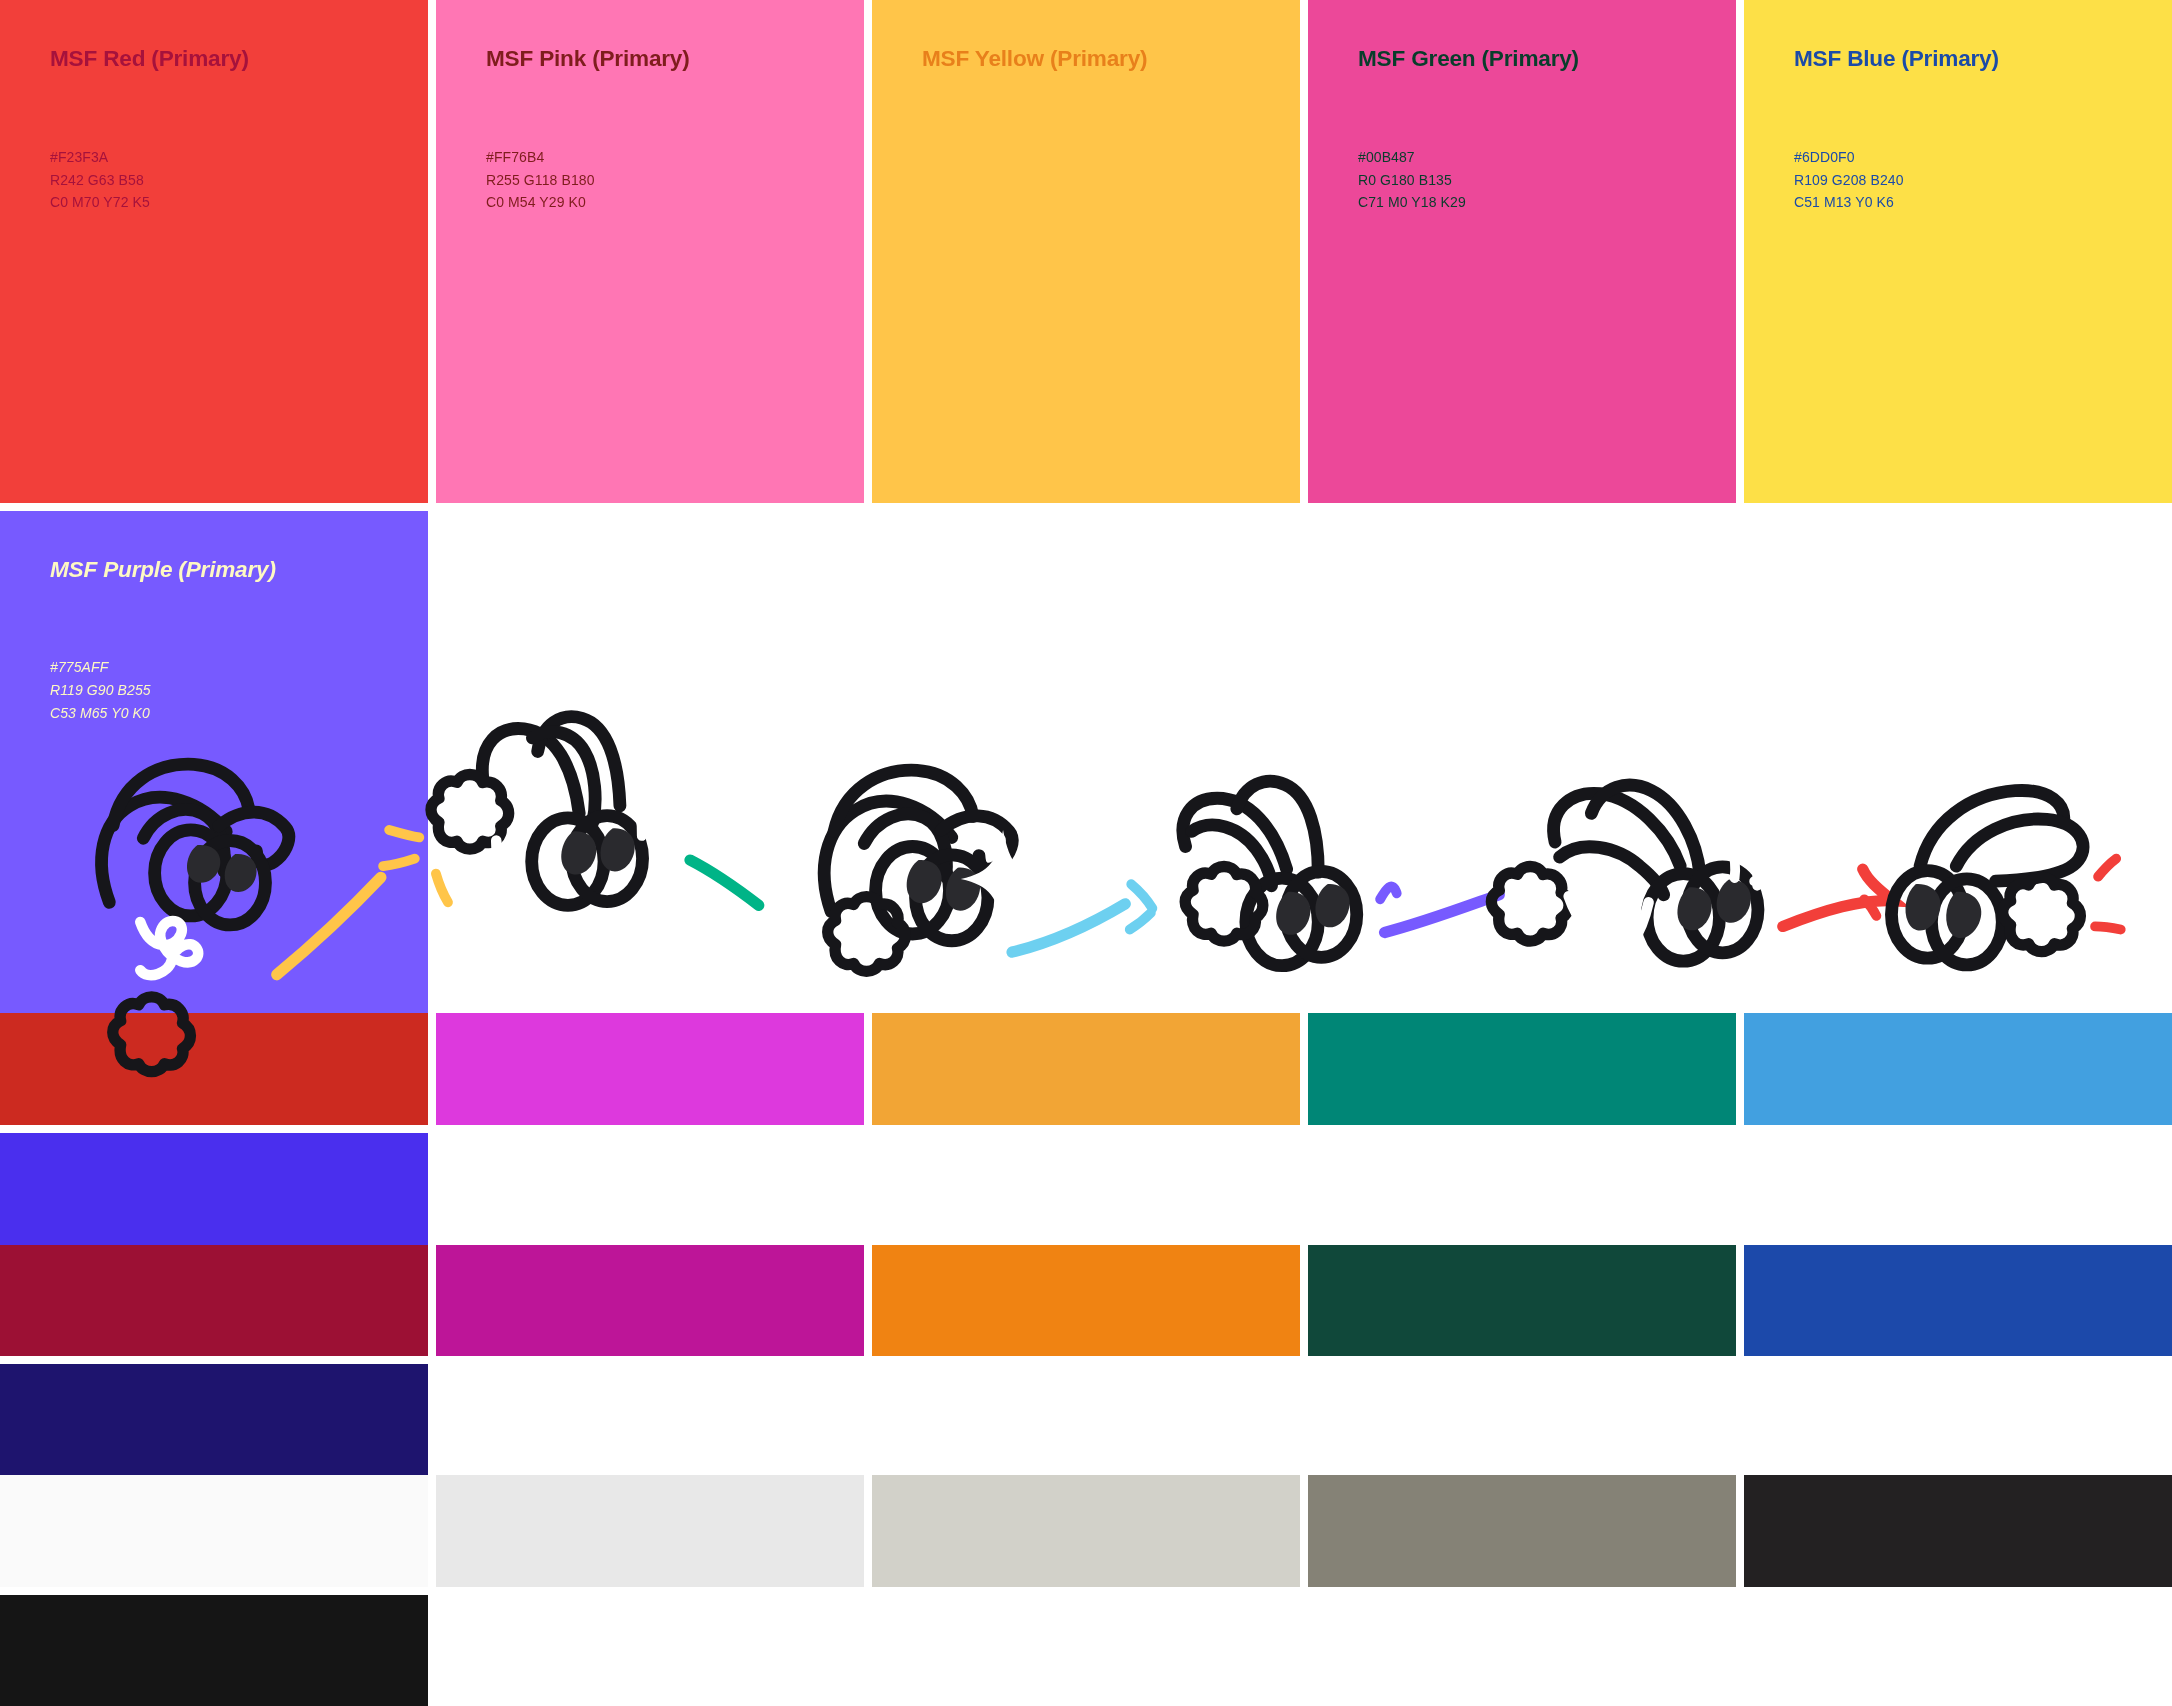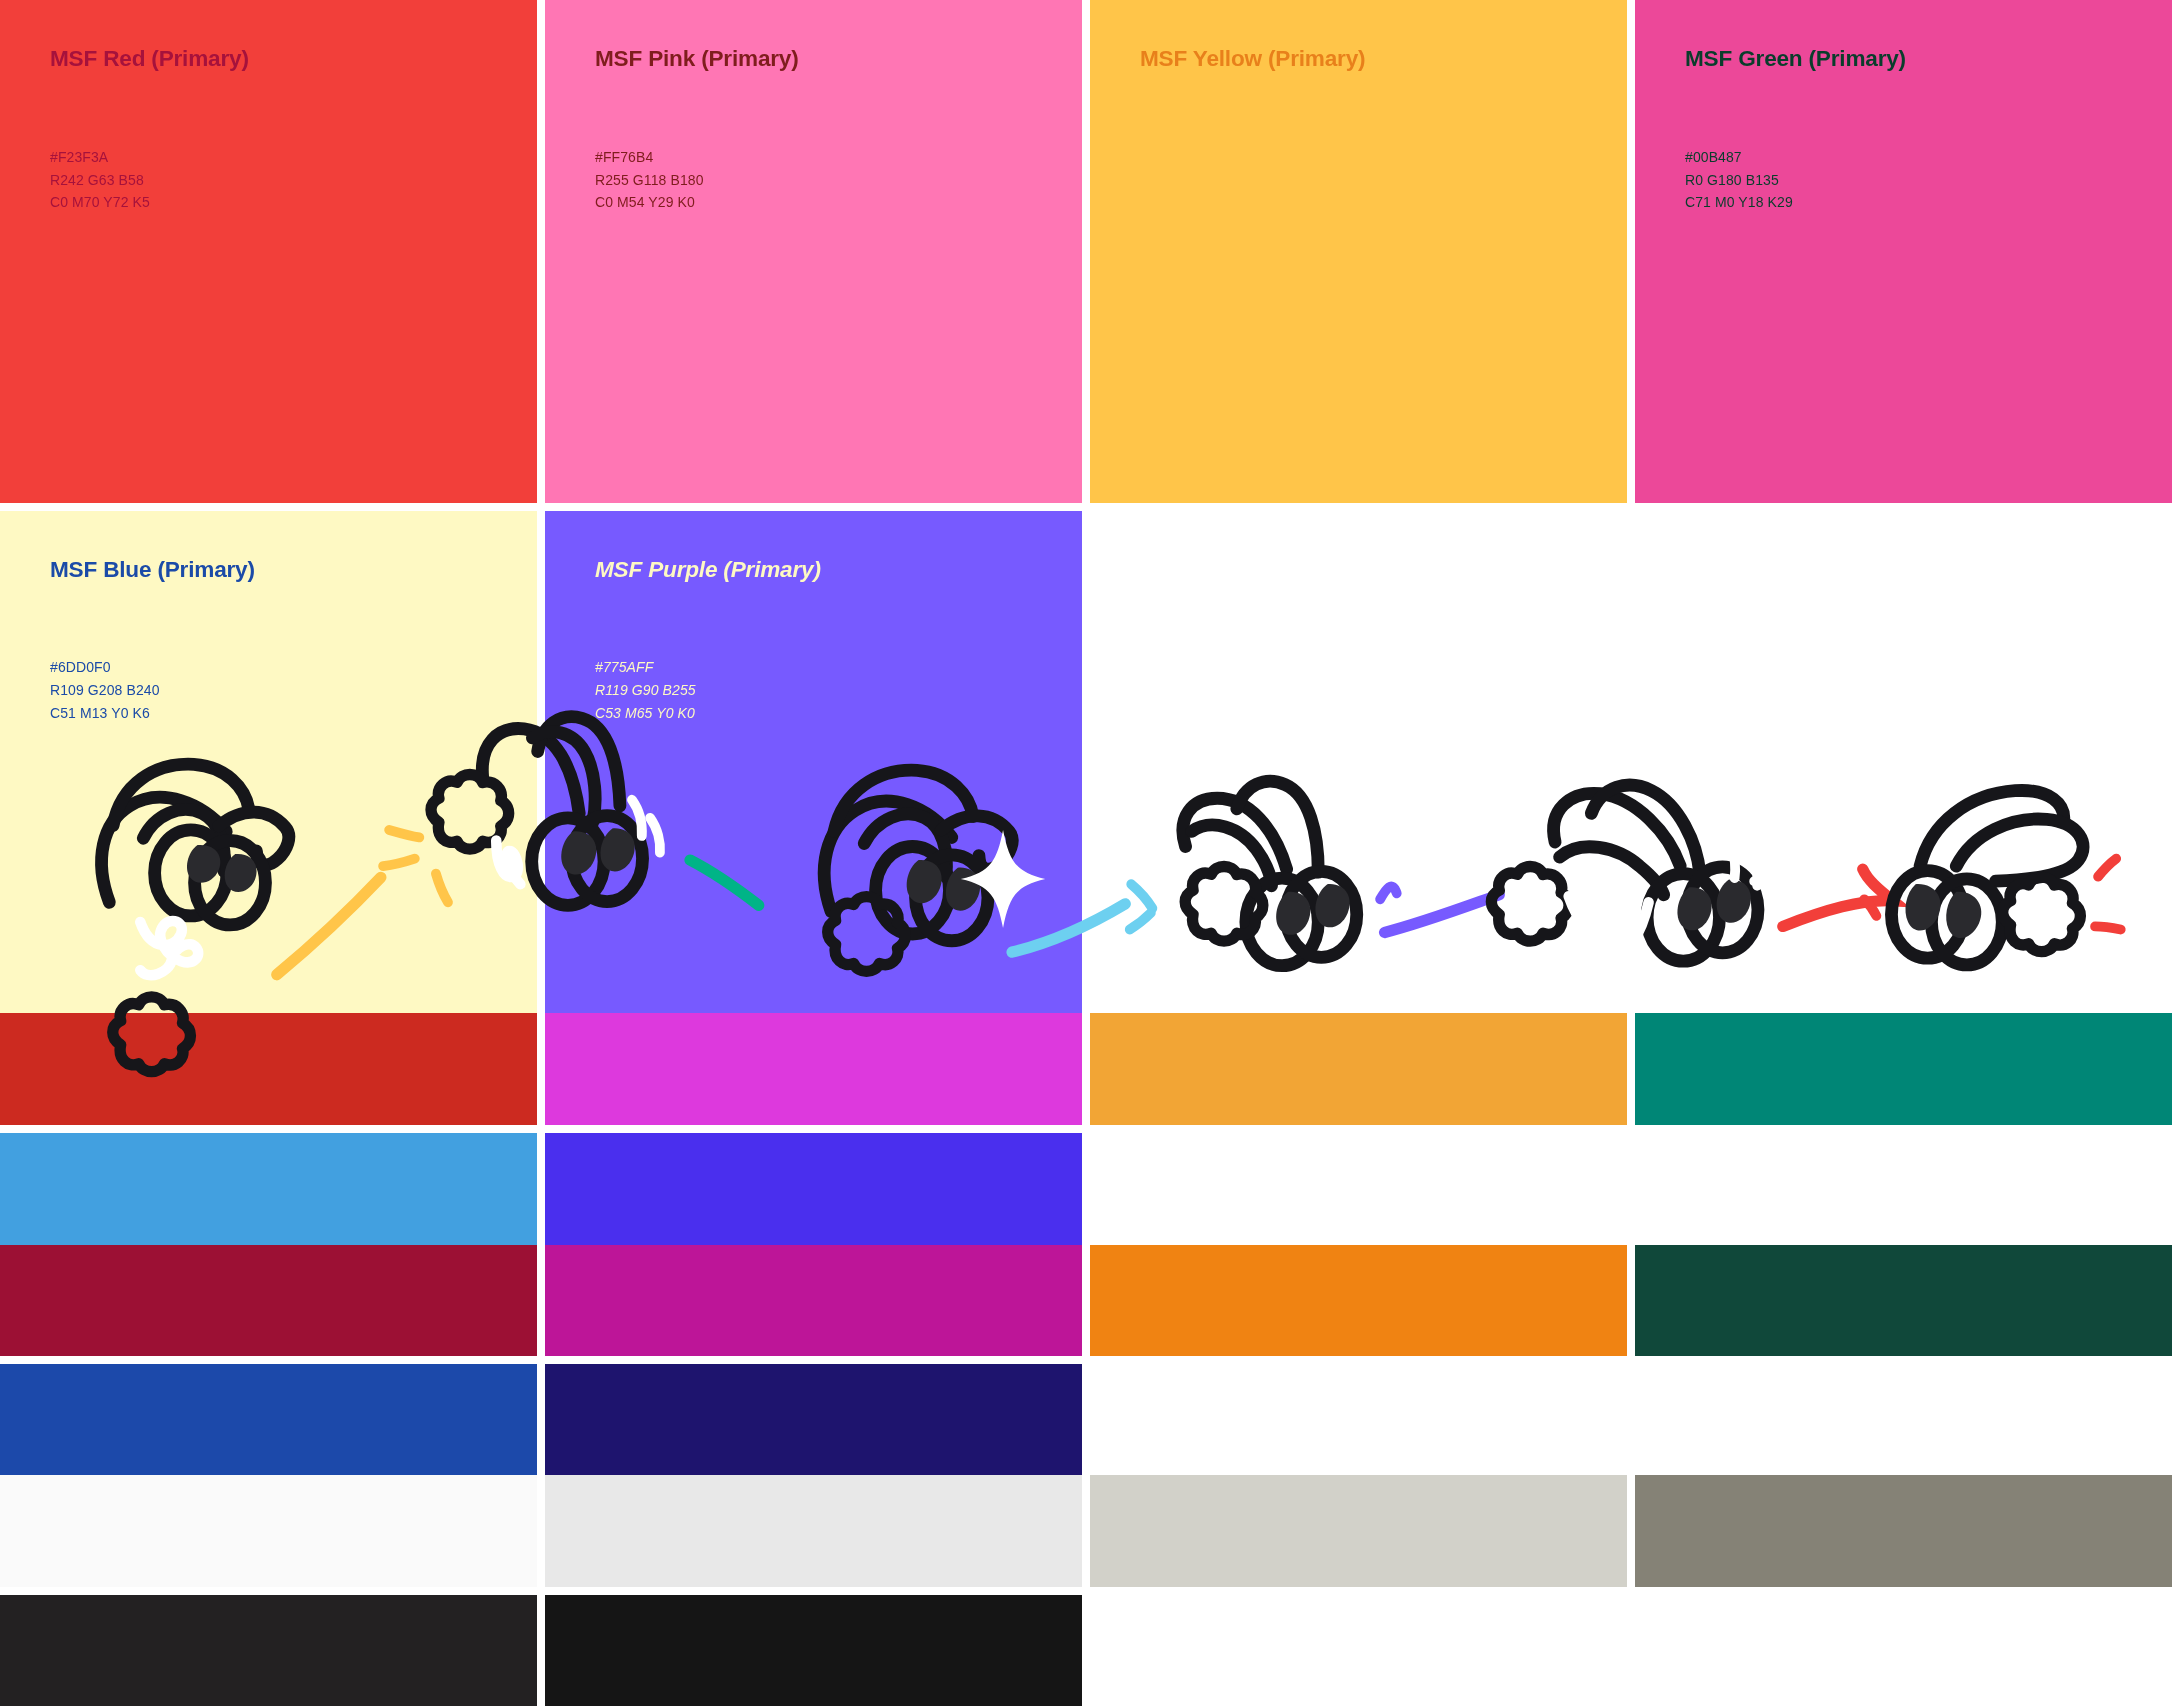--- a/index.html
+++ b/index.html
@@ -14,21 +14,21 @@
   #sheet {
     position:relative;
     width:2172px; height:1706px;
   }
 
   
   .band {
     position:absolute;
     left:0; width:2172px;
     display:grid;
-    grid-template-columns:repeat(4, 1fr);
+    grid-template-columns:repeat(5, 1fr);
     gap:8px;
   }
   .band > .cell { width:100%; height:100%; }
 
   
   #band-primary   { top:0px;    height:1013px; }
   #band-secondary { top:1013px; height:232px;  }
   #band-tertiary  { top:1245px; height:230px;  }
   #band-neutral   { top:1475px; height:231px;  }
 
@@ -97,21 +97,21 @@
 
     <div class="cell swatch-primary" style="background: #ec4899; color: rgb(9, 61, 43);">
       <div class="swatch-name">MSF Green (Primary)</div>
       <div class="swatch-values">
         <div>#00B487</div>
         <div>R0 G180 B135</div>
         <div>C71 M0 Y18 K29</div>
       </div>
     </div>
 
-    <div class="cell swatch-primary" style="background: #fef9c3; color: rgb(27, 75, 168);">
+    <div class="cell swatch-primary" style="background: #fde047; color: rgb(27, 75, 168);">
       <div class="swatch-name">MSF Blue (Primary)</div>
       <div class="swatch-values">
         <div>#6DD0F0</div>
         <div>R109 G208 B240</div>
         <div>C51 M13 Y0 K6</div>
       </div>
     </div>
 
     <div class="cell swatch-primary" style="background: rgb(119, 90, 255); color: #fef9c3; font-style: italic;">
       <div class="swatch-name">MSF Purple (Primary)</div>

